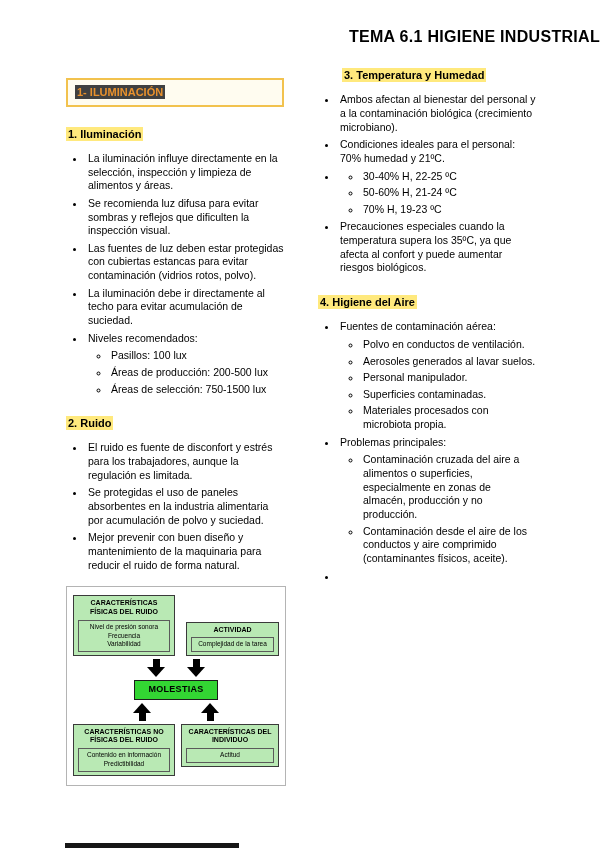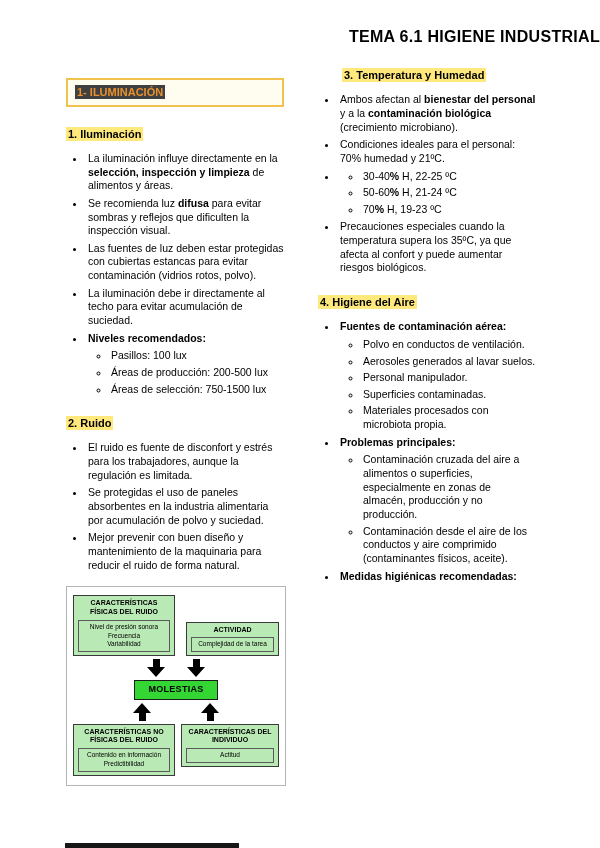--- a/index.html
+++ b/index.html
@@ -15,21 +15,21 @@
   .banner-text { background:#404040; color:#e8912d; font-weight:bold; font-size:11px; padding:1px 2px; }
 
   .heading { font-weight:bold; font-size:11px; margin:20px 0 11px; }
   .col-right .section:first-child .heading { margin-top:0;margin-left:24px; }
   .hl { background:#ffe97d; padding:1px 2px; }
 
   ul.l1 { list-style:disc outside; margin:0; padding-left:20px; }
   ul.l1 > li { margin-bottom:4px; padding-left:2px; }
   ul.l2 { list-style:circle outside; margin:4px 0 1px; padding-left:22px; }
   ul.l2 > li { margin-bottom:3px; padding-left:1px; }
-  b.seg { font-weight:bold;text-align:right; }
+  b.seg { font-weight:normal;text-align:right; }
 
   .diagram { margin-top:14px; width:206px; border:1px solid #b4b4b4; background:#fff; padding:8px 6px 9px; }
   .diag-row { display:flex; justify-content:space-between; }
   .diag-top { align-items:flex-end; }
   .diag-bottom { align-items:flex-start; }
   .gbox { background:#b9e9b4; border:1px solid #3a3a3a; padding:3px 2px; text-align:center; }
   .gbox-title { font-weight:bold; font-size:7px; line-height:1.25; }
   .gbox-lines { border:1px solid #5a5a5a; margin:3px 2px 0; padding:2px 1px; font-size:6.5px; line-height:1.35; }
   .gbox-tl { width:96px; } .gbox-tr { width:87px; }
   .gbox-bl { width:96px; } .gbox-br { width:92px; }
@@ -168,21 +168,21 @@
                   <li><span class="seg">Polvo en conductos de ventilación.</span></li>
                   <li><span class="seg">Aerosoles generados al lavar suelos.</span></li>
                   <li><span class="seg">Personal manipulador.</span></li>
                   <li><span class="seg">Superficies contaminadas.</span></li>
                   <li><span class="seg">Materiales procesados con microbiota propia.</span></li>
                 </ul></li>
               <li><b class="seg">Problemas principales:</b><ul class="l2">
                   <li><span class="seg">Contaminación cruzada del aire a alimentos o superficies, especialmente en zonas de almacén, producción y no producción.</span></li>
                   <li><span class="seg">Contaminación desde el aire de los conductos y aire comprimido (contaminantes físicos, aceite).</span></li>
                 </ul></li>
-              <li><b class="seg">Medidas higiénicas recomendadas:</b></li>
+              <li></li>
             </ul>
           </div>
         </div>
     </div>
 
   </div>
 
   <div class="footer-bar"></div>
 </div>
 

